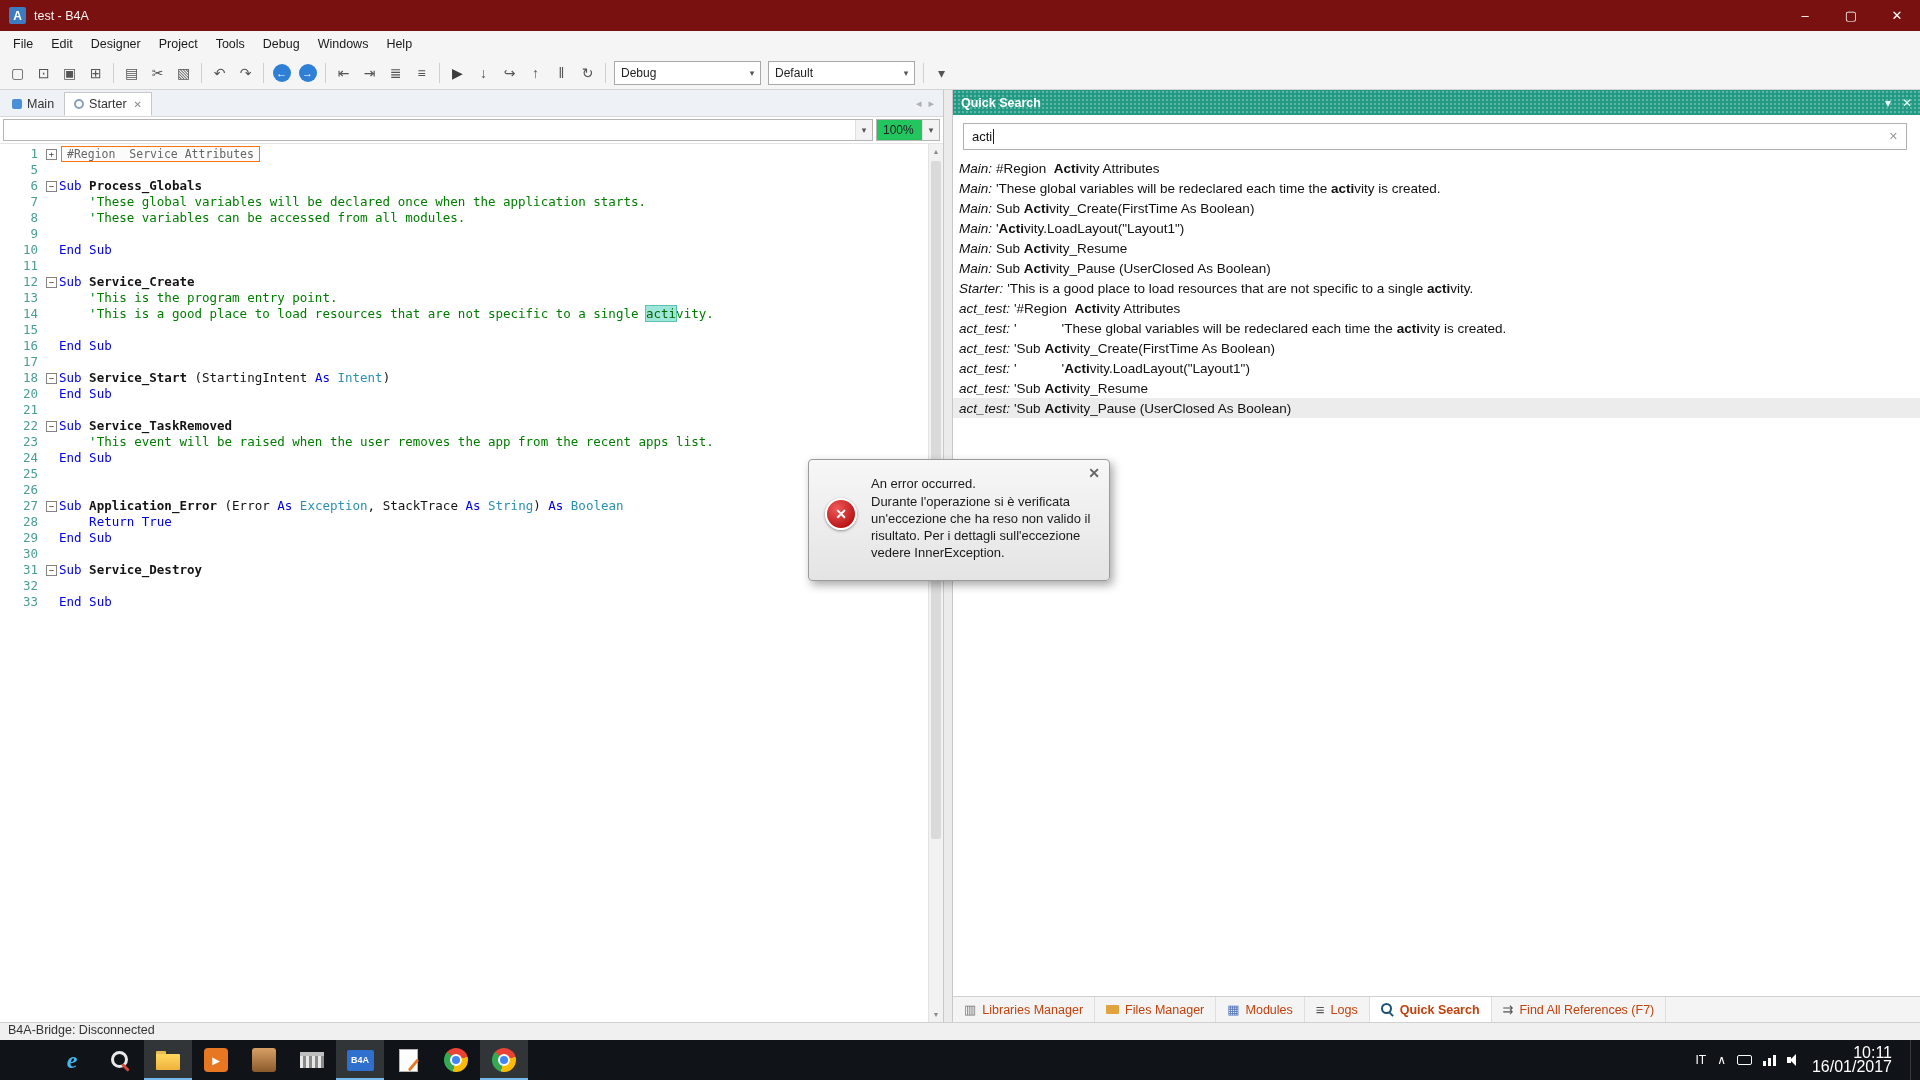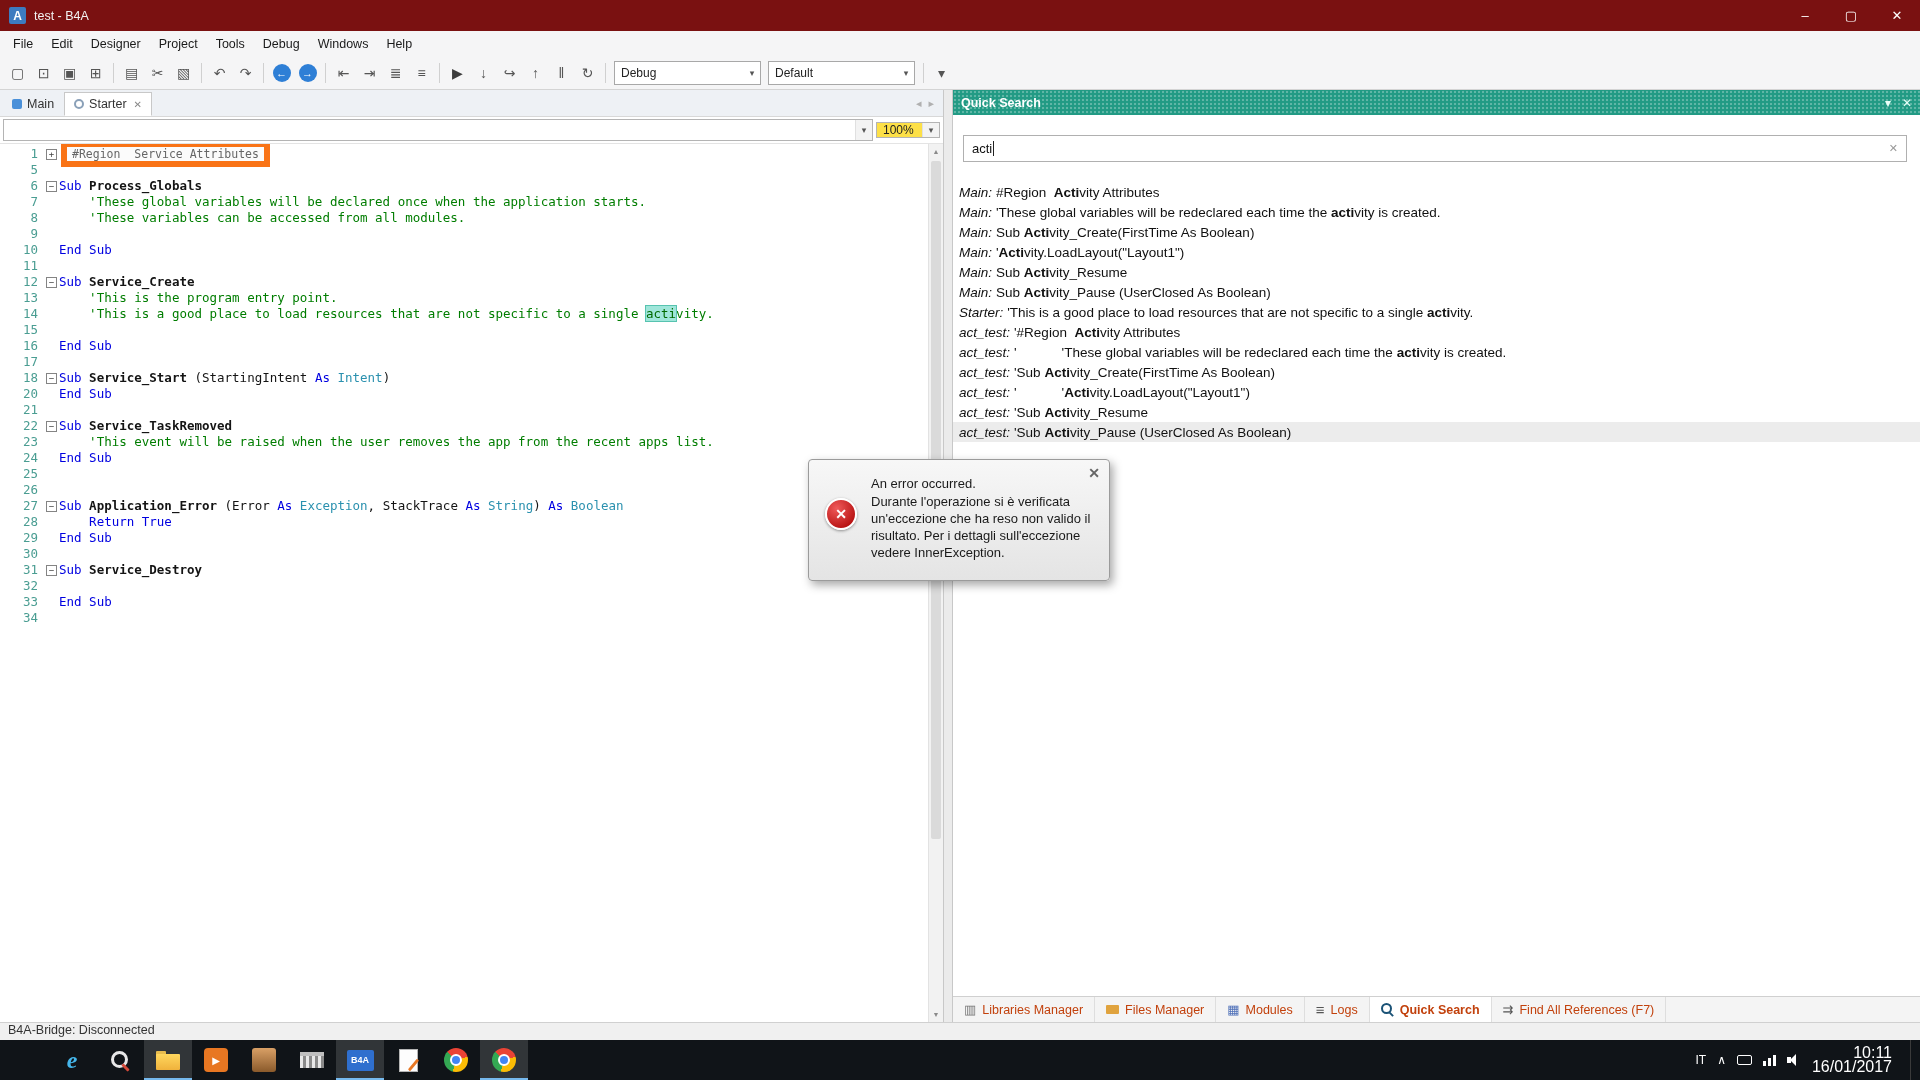--- a/index.html
+++ b/index.html
@@ -28,59 +28,59 @@
   .tb-sep { width:1px; height:20px; background:#d0d0d0; margin:0 4px; }
   .tool-select { width:147px; height:24px; border:1px solid #a8a8a8; background:#fff; display:flex; align-items:center;
                  margin:0 3px; font-size:12px; color:#222; }
   .ts-label { flex:1; padding-left:6px; }
   .ts-arrow { width:16px; text-align:center; color:#555; font-size:9px; }
 
   
   .main { flex:1; display:flex; min-height:0; background:#ebebeb; }
   .left-pane { width:944px; display:flex; flex-direction:column; background:#fff; border-right:1px solid #c8c8c8; }
   .splitter { width:8px; background:#ebebeb; }
-  .right-pane { flex:1; display:flex; flex-direction:column; background:#fff; border-left:1px solid #c8c8c8; min-width:0;gap:12px; }
+  .right-pane { flex:1; display:flex; flex-direction:column; background:#fff; border-left:1px solid #c8c8c8; min-width:0; }
 
   
   .tabstrip { height:27px; background:#eef1f5; display:flex; align-items:flex-end; padding-left:2px;
               border-bottom:1px solid #d8d8d8; flex:0 0 auto; }
   .tab { height:24px; display:flex; align-items:center; gap:5px; padding:0 9px; font-size:12.5px; color:#333;
          border:1px solid transparent; }
   .tab.active { background:#fff; border:1px solid #c8c8c8; border-bottom-color:#fff; }
   .tabicon.activity-module { width:10px; height:10px; background:#4a90d9; border-radius:2px; }
   .tabicon.service-module { width:10px; height:10px; border:2px solid #8aa0b8; border-radius:50%; }
   .tab-close { color:#888; font-size:10px; margin-left:2px; }
   .tab-scrolls { margin-left:auto; align-self:center; display:flex; gap:7px; padding-right:9px; color:#b0b0b0; font-size:11px; }
 
   
   .combo-row { height:27px; display:flex; align-items:center; padding:2px 3px; gap:3px;
                border-bottom:1px solid #e4e4e4; background:#fff; flex:0 0 auto; }
   .nav-combo { flex:1; height:22px; border:1px solid #b4b4b4; background:#fff; display:flex; align-items:center; }
   .combo-fill { flex:1; }
   .combo-arrow { width:17px; height:100%; display:flex; align-items:center; justify-content:center; color:#555;
                  font-size:9px; border-left:1px solid #e0e0e0; background:#f3f3f3; }
-  .zoom-combo { width:64px; height:16px; border:1px solid #b4b4b4; background:#fde047; display:flex; align-items:center; }
+  .zoom-combo { width:64px; height:22px; border:1px solid #b4b4b4; background:#22c55e; display:flex; align-items:center; }
   .zoom-label { flex:1; padding-left:6px; font-size:12px; color:#222; }
 
   
   .editor { position:relative; flex:1; overflow:hidden; background:#fff; }
   #code { padding-top:2px; padding-right:16px; }
   .code-line { display:flex; height:16px; line-height:16px; font-family:"DejaVu Sans Mono",monospace; font-size:12.5px; }
   .line-num { width:44px; text-align:right; padding-right:6px; color:#4a9d92; flex:0 0 auto; }
   .fold-col { width:15px; flex:0 0 auto; display:flex; align-items:center; justify-content:center; }
   .fold-box { width:11px; height:11px; border:1px solid #848484; background:#fff; font-size:9px; line-height:9px;
               text-align:center; color:#444; }
   .line-text { white-space:pre; }
   .tk-k { color:#0000e0; }
   .tk-c { color:#007d00; }
   .tk-t { color:#2b91af; }
   .tk-p { color:#141414; }
   .tk-b { color:#141414; font-weight:bold; }
   .tk-ch { color:#006a00; background:#9fe6da; outline:1px solid #57c3b0; }
-  .tk-r { border:6px solid #f97316; background:#fbfbfb; color:#666; padding:0 5px; margin-left:2px; font-size:11.5px; }
+  .tk-r { border:1px solid #f97316; background:#fbfbfb; color:#666; padding:0 5px; margin-left:2px; font-size:11.5px; }
 
   .scrollbar-v { position:absolute; top:0; right:0; bottom:0; width:15px; background:#f2f2f2;
                  border-left:1px solid #e2e2e2; display:flex; flex-direction:column; }
   .sb-btn { height:15px; display:flex; align-items:center; justify-content:center; color:#8a8a8a; font-size:7px; }
   .sb-track { flex:1; position:relative; }
   .sb-thumb { position:absolute; top:2px; left:2px; right:2px; height:80%; background:#dadada; border-radius:2px; }
 
   
   .qs-header { height:25px; background-color:#219a84;
                background-image:radial-gradient(rgba(255,255,255,.28) 1px, transparent 1.6px);
@@ -471,25 +471,20 @@
             <div class="code-line">
               <span class="line-num">32</span>
               <span class="fold-col"></span>
               <span class="line-text"></span>
             </div>
             <div class="code-line">
               <span class="line-num">33</span>
               <span class="fold-col"></span>
               <span class="line-text"><span class="tk-k">End Sub</span></span>
             </div>
-            <div class="code-line">
-              <span class="line-num">34</span>
-              <span class="fold-col"></span>
-              <span class="line-text"></span>
-            </div>
           </div>
         <div class="scrollbar-v">
           <div class="sb-btn">▲</div>
           <div class="sb-track">
             <div class="sb-thumb"></div>
           </div>
           <div class="sb-btn">▼</div>
         </div>
       </div>
     </div>

